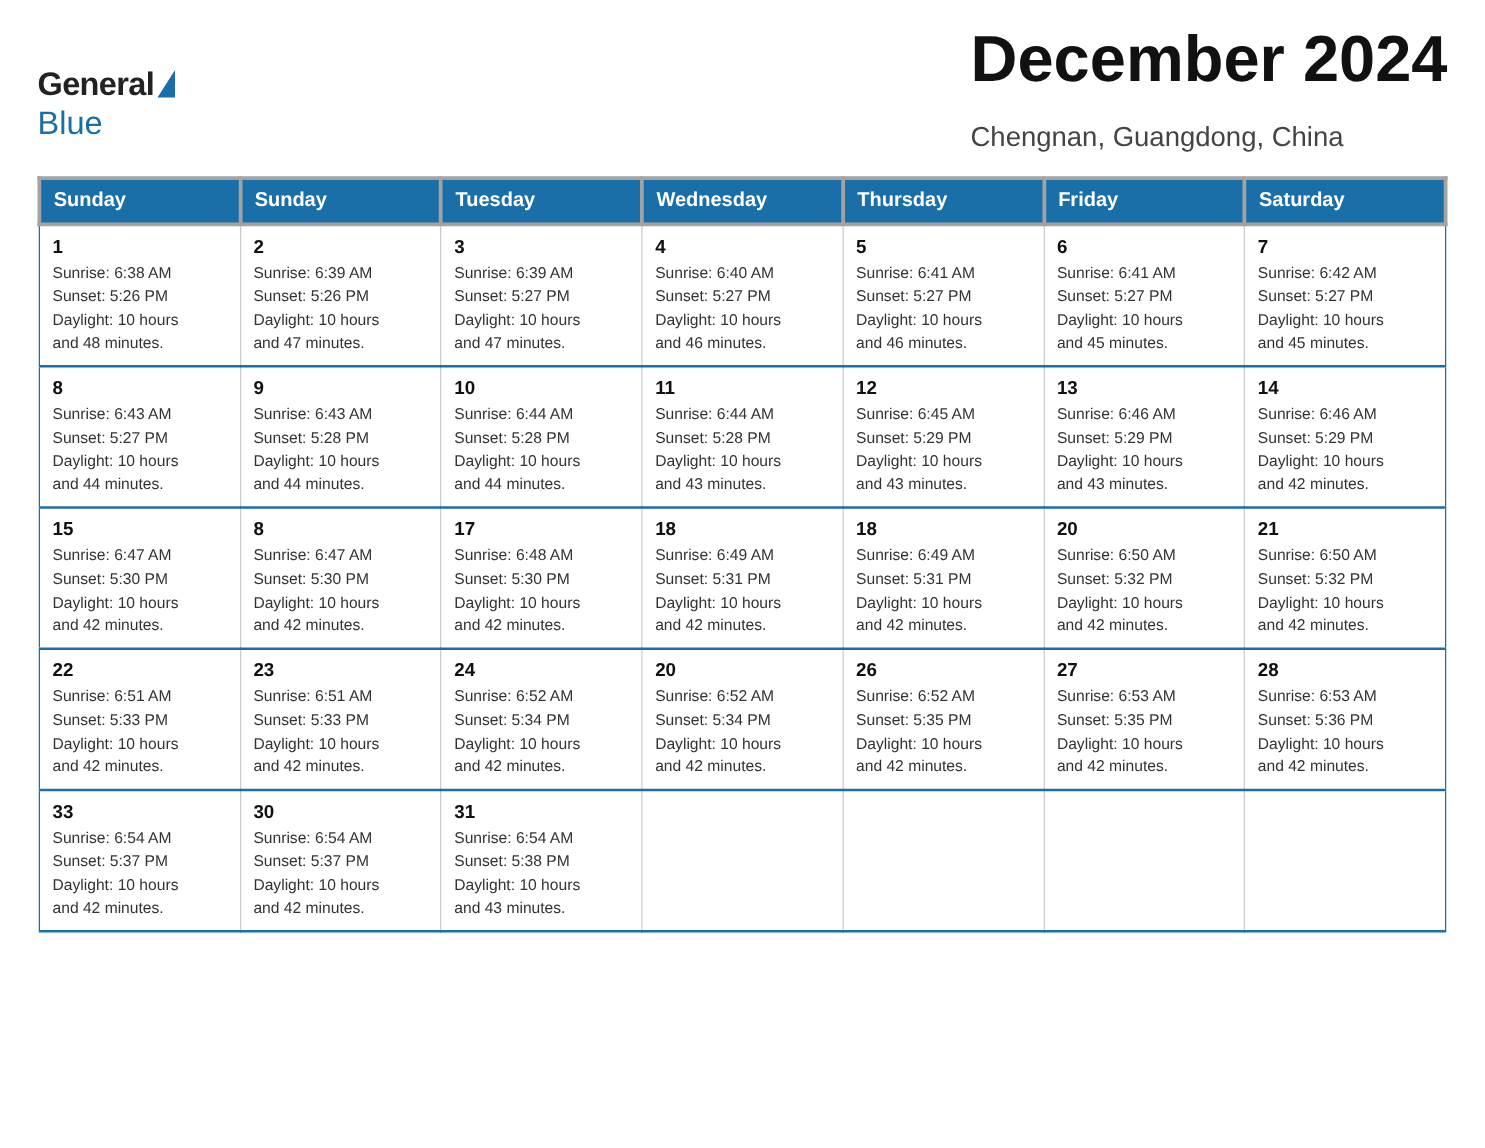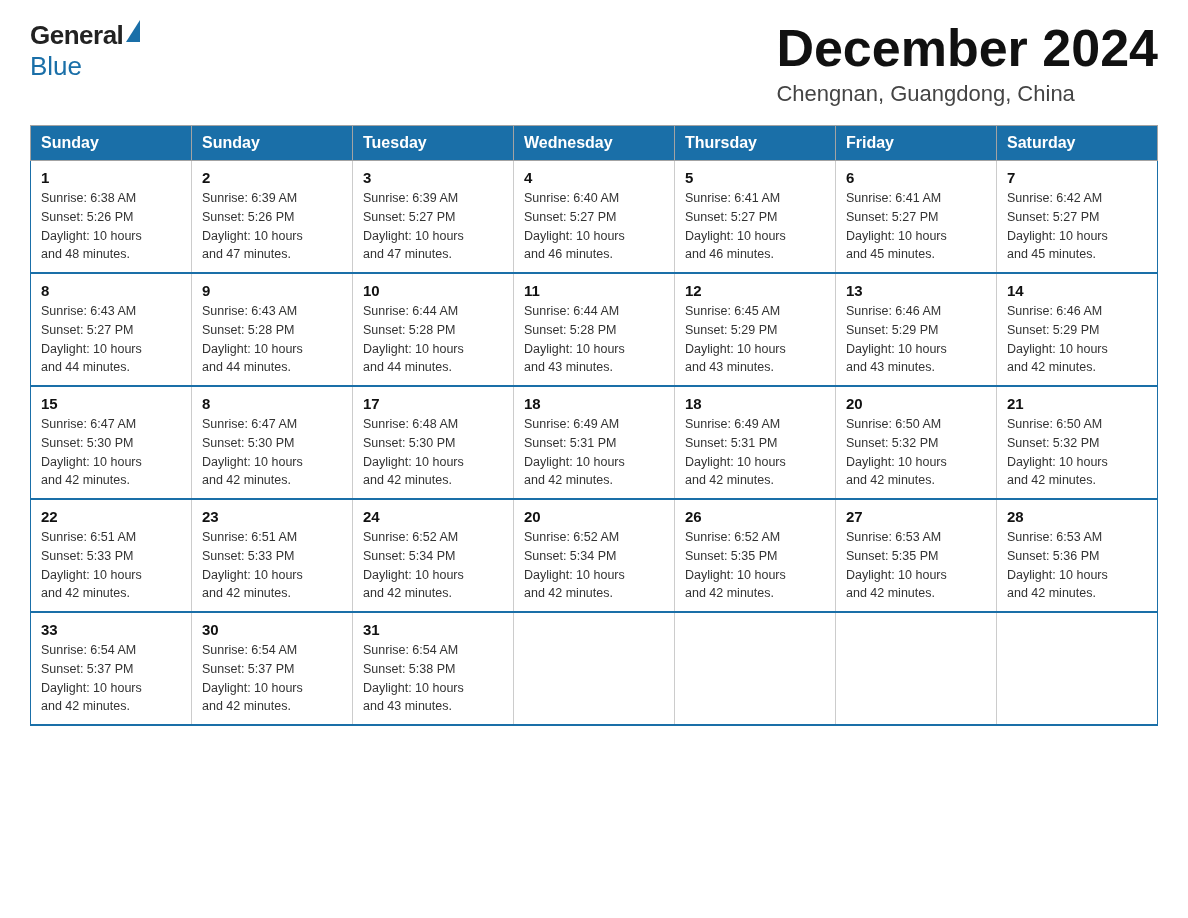--- a/index.html
+++ b/index.html
@@ -16,20 +16,22 @@
       align-items: flex-start;
       margin-bottom: 18px;
     }
     .logo {
       display: flex;
       flex-direction: column;
       align-items: flex-start;
     }
     .logo-top {
       display: flex;
+      align-items: center;
+      margin-top: 32px;
     }
     .logo-general {
       font-size: 26px;
       font-weight: bold;
       color: #222;
       letter-spacing: -0.5px;
     }
     .logo-triangle {
       width: 0;
       height: 0;
@@ -47,37 +49,37 @@
     }
     .month-title {
       font-size: 52px;
       font-weight: bold;
       color: #111;
       line-height: 1.1;
     }
     .location-title {
       font-size: 22px;
       color: #444;
-      margin-top: 4px;
+      margin-top: 20px;
     }
     table {
       width: 100%;
       border-collapse: collapse;
       table-layout: fixed;
     }
     thead tr {
       background-color: #1a6fa8;
     }
     thead th {
       color: #fff;
       font-size: 16px;
       font-weight: 600;
       padding: 8px 10px;
       text-align: left;
-      border: 1px solid #a3a3a3;
+      border: 3px solid #a3a3a3;
     }
     tbody tr {
       border-bottom: 2px solid #1a6fa8;
     }
     tbody td {
       vertical-align: top;
       padding: 8px 10px;
       font-size: 13px;
       color: #222;
       border-left: 1px solid #ccc;

